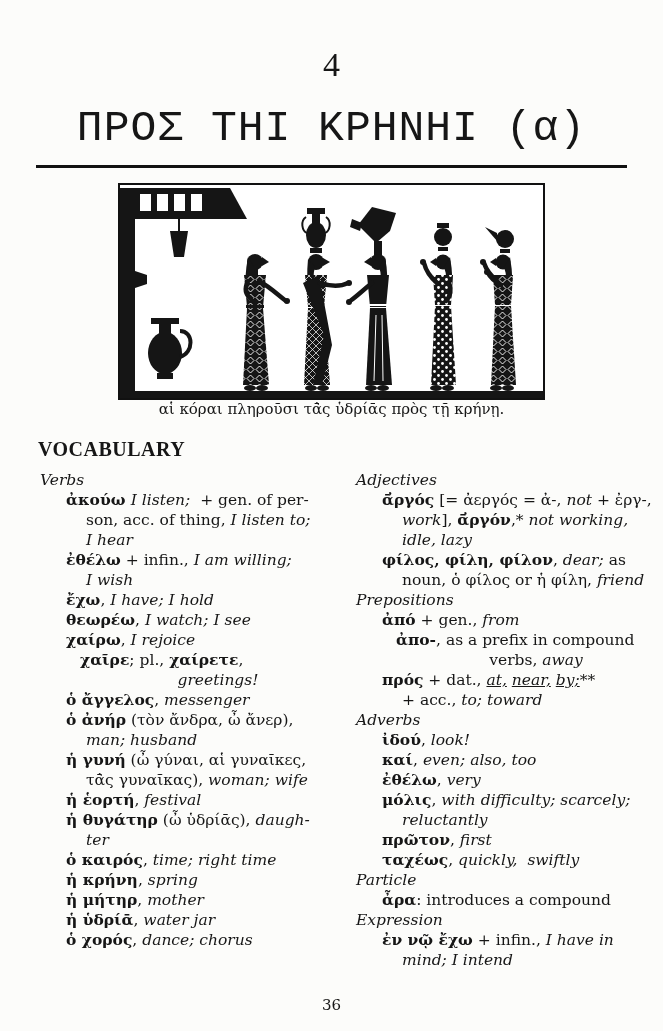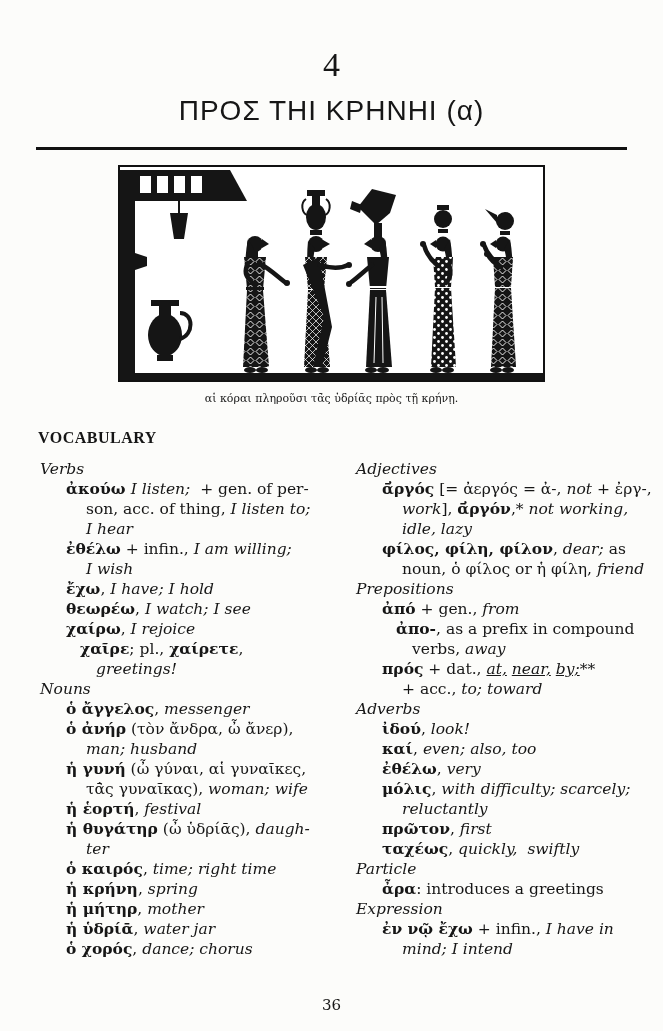--- a/index.html
+++ b/index.html
@@ -7,47 +7,47 @@
     position:relative; width:663px; height:1031px;
     background:#fcfcfa; color:#161616; overflow:hidden;
     font-family:"DejaVu Serif","Liberation Serif",serif;
   }
   .chapter-number{
     margin-top:46px; text-align:center;
     font-size:34px; line-height:38px;
     font-family:"Liberation Serif","DejaVu Serif",serif;
   }
   .chapter-title{
-    margin-top:4px; text-align:center;
-    font-size:28px; line-height:46px; letter-spacing:1px;
-    font-family:Liberation Sans, sans-serif;
+    margin-top:22px; text-align:center;
+    font-size:43px; line-height:46px; letter-spacing:1px;
+    font-family:Liberation Mono, monospace;
   }
   .rule{ margin:13px 36px 0 36px; height:3px; background:#111; }
   .figure{
     box-sizing:border-box; margin:15px auto 0 auto;
     width:427px; height:217px; border:2px solid #111; background:#fff;
   }
   .caption{
-    margin-top:7px; text-align:center;
-    font-size:11px; line-height:19px;
+    margin-top:0; text-align:center;
+    font-size:15px; line-height:19px;
   }
   .vocab-heading{
-    margin:18px 0 0 38px; font-size:16px; line-height:24px;
+    margin:18px 0 0 38px; font-size:20px; line-height:24px;
     font-weight:bold; letter-spacing:.5px;
     font-family:"Liberation Serif","DejaVu Serif",serif;
   }
   .columns{ display:flex; margin:9px 3px 0 40px; }
   .col-left{ width:300px; margin-right:16px; }
   .col-right{ flex:1; }
   .ln{ font-size:15.5px; line-height:20px; height:20px; white-space:pre; }
   .ln.h{ padding-left:0; }
   .ln.e{ padding-left:26px; }
   .ln.c{ padding-left:46px; }
   .ln.s{ padding-left:40px; }
-  .ln.t{ padding-left:56px; }
+  .ln.t{ padding-left:56px;text-align:center; }
   .sg-g{ font-weight:bold; }
   .sg-i{ font-style:italic; }
   .sg-u{ font-style:italic; text-decoration:underline; }
   .page-number{
     position:absolute; left:0; right:0; top:996px;
     text-align:center; font-size:15px;
   }
 </style>
 </head>
 <body>
@@ -196,21 +196,20 @@
         <div class="ln e"><span class="sg-g">ἀκούω </span><span class="sg-i">I listen;</span><span class="sg-r">  + gen. of per-</span></div>
         <div class="ln c"><span class="sg-r">son, acc. of thing, </span><span class="sg-i">I listen to;</span></div>
         <div class="ln c"><span class="sg-i">I hear</span></div>
         <div class="ln e"><span class="sg-g">ἐθέλω</span><span class="sg-r"> + infin., </span><span class="sg-i">I am willing;</span></div>
         <div class="ln c"><span class="sg-i">I wish</span></div>
         <div class="ln e"><span class="sg-g">ἔχω</span><span class="sg-r">, </span><span class="sg-i">I have; I hold</span></div>
         <div class="ln e"><span class="sg-g">θεωρέω</span><span class="sg-r">, </span><span class="sg-i">I watch; I see</span></div>
         <div class="ln e"><span class="sg-g">χαίρω</span><span class="sg-r">, </span><span class="sg-i">I rejoice</span></div>
         <div class="ln s"><span class="sg-g">χαῖρε</span><span class="sg-r">; pl., </span><span class="sg-g">χαίρετε</span><span class="sg-r">,</span></div>
         <div class="ln t"><span class="sg-i">greetings!</span></div>
-        <div class="ln h"><span class="sg-i">Nouns</span></div>
         <div class="ln e"><span class="sg-g">ὁ ἄγγελος</span><span class="sg-r">, </span><span class="sg-i">messenger</span></div>
         <div class="ln e"><span class="sg-g">ὁ ἀνήρ</span><span class="sg-r"> (τὸν ἄνδρα, ὦ ἄνερ),</span></div>
         <div class="ln c"><span class="sg-i">man; husband</span></div>
         <div class="ln e"><span class="sg-g">ἡ γυνή</span><span class="sg-r"> (ὦ γύναι, αἱ γυναῖκες,</span></div>
         <div class="ln c"><span class="sg-r">τᾱ̀ς γυναῖκας), </span><span class="sg-i">woman; wife</span></div>
         <div class="ln e"><span class="sg-g">ἡ ἑορτή</span><span class="sg-r">, </span><span class="sg-i">festival</span></div>
         <div class="ln e"><span class="sg-g">ἡ θυγάτηρ</span><span class="sg-r"> (ὦ ὑδρίᾱς), </span><span class="sg-i">daugh-</span></div>
         <div class="ln c"><span class="sg-i">ter</span></div>
         <div class="ln e"><span class="sg-g">ὁ καιρός</span><span class="sg-r">, </span><span class="sg-i">time; right time</span></div>
         <div class="ln e"><span class="sg-g">ἡ κρήνη</span><span class="sg-r">, </span><span class="sg-i">spring</span></div>
@@ -233,21 +232,21 @@
         <div class="ln c"><span class="sg-r">+ acc., </span><span class="sg-i">to; toward</span></div>
         <div class="ln h"><span class="sg-i">Adverbs</span></div>
         <div class="ln e"><span class="sg-g">ἰδού</span><span class="sg-r">, </span><span class="sg-i">look!</span></div>
         <div class="ln e"><span class="sg-g">καί</span><span class="sg-r">, </span><span class="sg-i">even; also, too</span></div>
         <div class="ln e"><span class="sg-g">ἐθέλω</span><span class="sg-r">, </span><span class="sg-i">very</span></div>
         <div class="ln e"><span class="sg-g">μόλις</span><span class="sg-r">, </span><span class="sg-i">with difficulty; scarcely;</span></div>
         <div class="ln c"><span class="sg-i">reluctantly</span></div>
         <div class="ln e"><span class="sg-g">πρῶτον</span><span class="sg-r">, </span><span class="sg-i">first</span></div>
         <div class="ln e"><span class="sg-g">ταχέως</span><span class="sg-r">, </span><span class="sg-i">quickly,  swiftly</span></div>
         <div class="ln h"><span class="sg-i">Particle</span></div>
-        <div class="ln e"><span class="sg-g">ἆρα</span><span class="sg-r">: introduces a greetings</span></div>
+        <div class="ln e"><span class="sg-g">ἆρα</span><span class="sg-r">: introduces a compound</span></div>
         <div class="ln h"><span class="sg-i">Expression</span></div>
         <div class="ln e"><span class="sg-g">ἐν νῷ ἔχω</span><span class="sg-r"> + infin., </span><span class="sg-i">I have in</span></div>
         <div class="ln c"><span class="sg-i">mind; I intend</span></div>
       </div>
   </div>
 
   <div class="page-number">36</div>
 
 </div>
 

